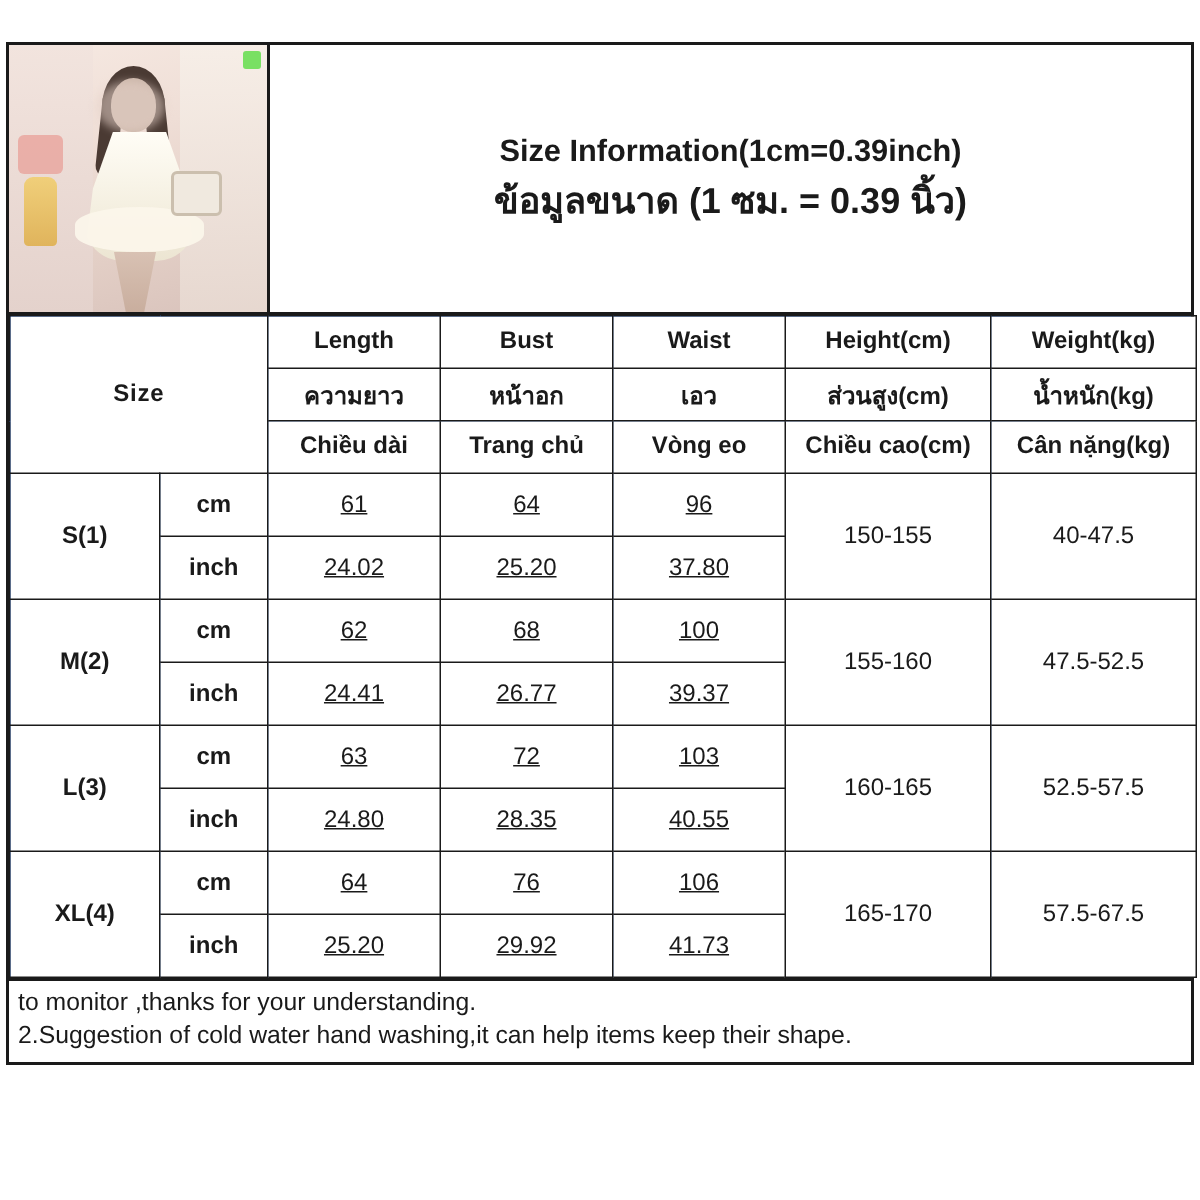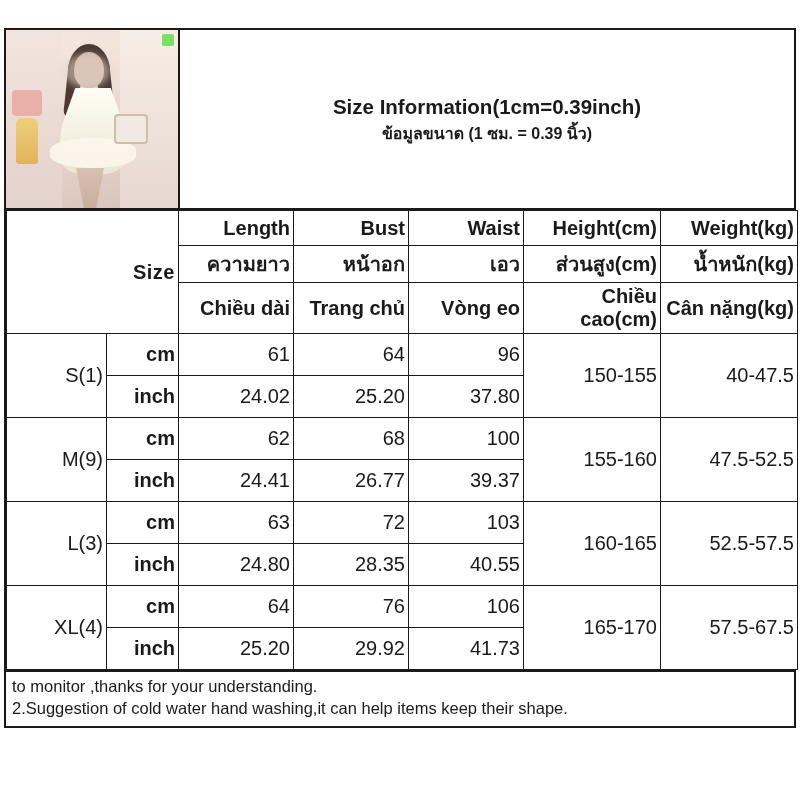--- a/index.html
+++ b/index.html
@@ -128,33 +128,33 @@
     background: #ffffff;
     padding: 4px 10px;
   }
   .title-line {
     font-weight: bold;
     font-size: 20.5px;
     line-height: 1.55;
     text-align: center;
     white-space: nowrap;
   }
-  .title-line.thai { font-size: 16px; }
+  .title-line.thai { font-size: 24px; }
 
   
   table.size-table {
     border-collapse: collapse;
     width: 100%;
     table-layout: fixed;
   }
   table.size-table td, table.size-table th {
     border: 1.5px solid #1a1a1a;
-    text-align: right;
+    text-align: center;
     vertical-align: middle;
-    font-size: 20px;
+    font-size: 16px;
     padding: 2px 3px;
     background: #fff;
     margin-left: 26px;
   }
   .col-size   { width: 100px; }
   .col-unit   { width: 72px; }
   .col-m      { width: 115px; }
   .col-hw     { width: 137px; }
 
   .hdr-cell {
@@ -164,29 +164,29 @@
   }
   .hdr-cell.lang2, .hdr-cell.lang3 { font-weight: bold; }
   .size-word {
     background: #f2f2f2;
     font-weight: bold;
     font-size: 26px;
     letter-spacing: .5px;
   }
   .size-label {
     background: #f2f2f2;
-    font-weight: normal;
+    font-weight: bold;
     font-size: 17px;
   }
   .unit-cell {
     background: #f2f2f2;
     font-weight: bold;
     font-size: 16px;
   }
-  .val-cell { height: 37px; }
+  .val-cell { height: 37px; text-decoration: underline; }
   .hw-cell  { font-size: 16.5px; }
 
   
   .attention {
     border-top: 2px solid #1a1a1a;
     padding: 4px 6px 6px 6px;
     font-size: 16.5px;
     line-height: 1.32;
     background: #fff;
   }
@@ -266,21 +266,21 @@
           <td class="hw-cell" rowspan="2">40-47.5</td>
         </tr>
         <tr>
           <td class="unit-cell">inch</td>
           <td class="val-cell">24.02</td>
           <td class="val-cell">25.20</td>
           <td class="val-cell">37.80</td>
         </tr>
 
         <tr>
-          <td class="size-label" rowspan="2">M(9)</td>
+          <td class="size-label" rowspan="2">M(2)</td>
           <td class="unit-cell">cm</td>
           <td class="val-cell">62</td>
           <td class="val-cell">68</td>
           <td class="val-cell">100</td>
           <td class="hw-cell" rowspan="2">155-160</td>
           <td class="hw-cell" rowspan="2">47.5-52.5</td>
         </tr>
         <tr>
           <td class="unit-cell">inch</td>
           <td class="val-cell">24.41</td>

